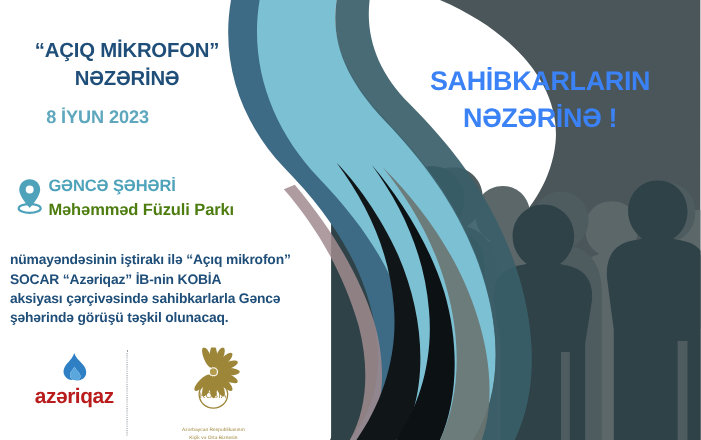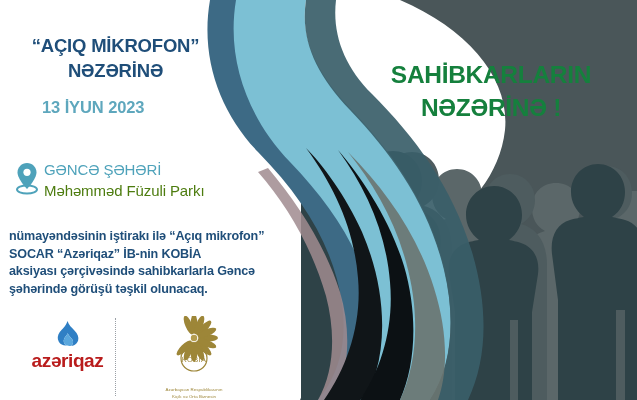--- a/index.html
+++ b/index.html
@@ -71,21 +71,21 @@
     width: 26px;
     height: 34px;
     flex: 0 0 26px;
     margin-top: 2px;
   }
   .venue-lines {
     margin-left: 4px;
   }
   .venue-line {
     color: #4ea2ba;
-    font-weight: normal;
+    font-weight: bold;
     font-size: 15px;
     line-height: 21px;
     letter-spacing: -0.1px;
   }
   .venue-line.second {
     color: #4d7c0f;
   }
   .body-block {
     position: absolute;
     left: 9px;
@@ -152,21 +152,21 @@
 
   
   .headline {
     position: absolute;
     left: 357px;
     top: 58px;
     width: 268px;
     text-align: center;
   }
   .headline-line {
-    color: #15803d;
+    color: #3b82f6;
     font-weight: bold;
     font-size: 24.5px;
     line-height: 33px;
     letter-spacing: -0.3px;
   }
 </style>
 </head>
 <body>
 
 <div id="poster">
@@ -305,21 +305,21 @@
   </svg>
 
   <div class="left-col">
 
     <div class="title-block">
       <div class="title-line">“AÇIQ MİKROFON”</div>
       <div class="title-line">NƏZƏRİNƏ</div>
     </div>
 
     <div class="datetime-block">
-      <div class="dt-line">13 İYUN 2023</div>
+      <div class="dt-line">8 İYUN 2023</div>
     </div>
 
     <div class="venue-block">
       <span class="pin-icon">
         <svg viewBox="0 0 26 34" width="26" height="34">
           <ellipse cx="13" cy="28.5" rx="10" ry="4" fill="none" stroke="#4ea2ba" stroke-width="2"></ellipse>
           <path d="M13,2 C7.7,2 3.5,6.2 3.5,11.5 C3.5,18 13,28 13,28 C13,28 22.5,18 22.5,11.5 C22.5,6.2 18.3,2 13,2 Z" fill="#4ea2ba"></path>
           <circle cx="13" cy="11.3" r="3.6" fill="#ffffff"></circle>
         </svg>
       </span>

